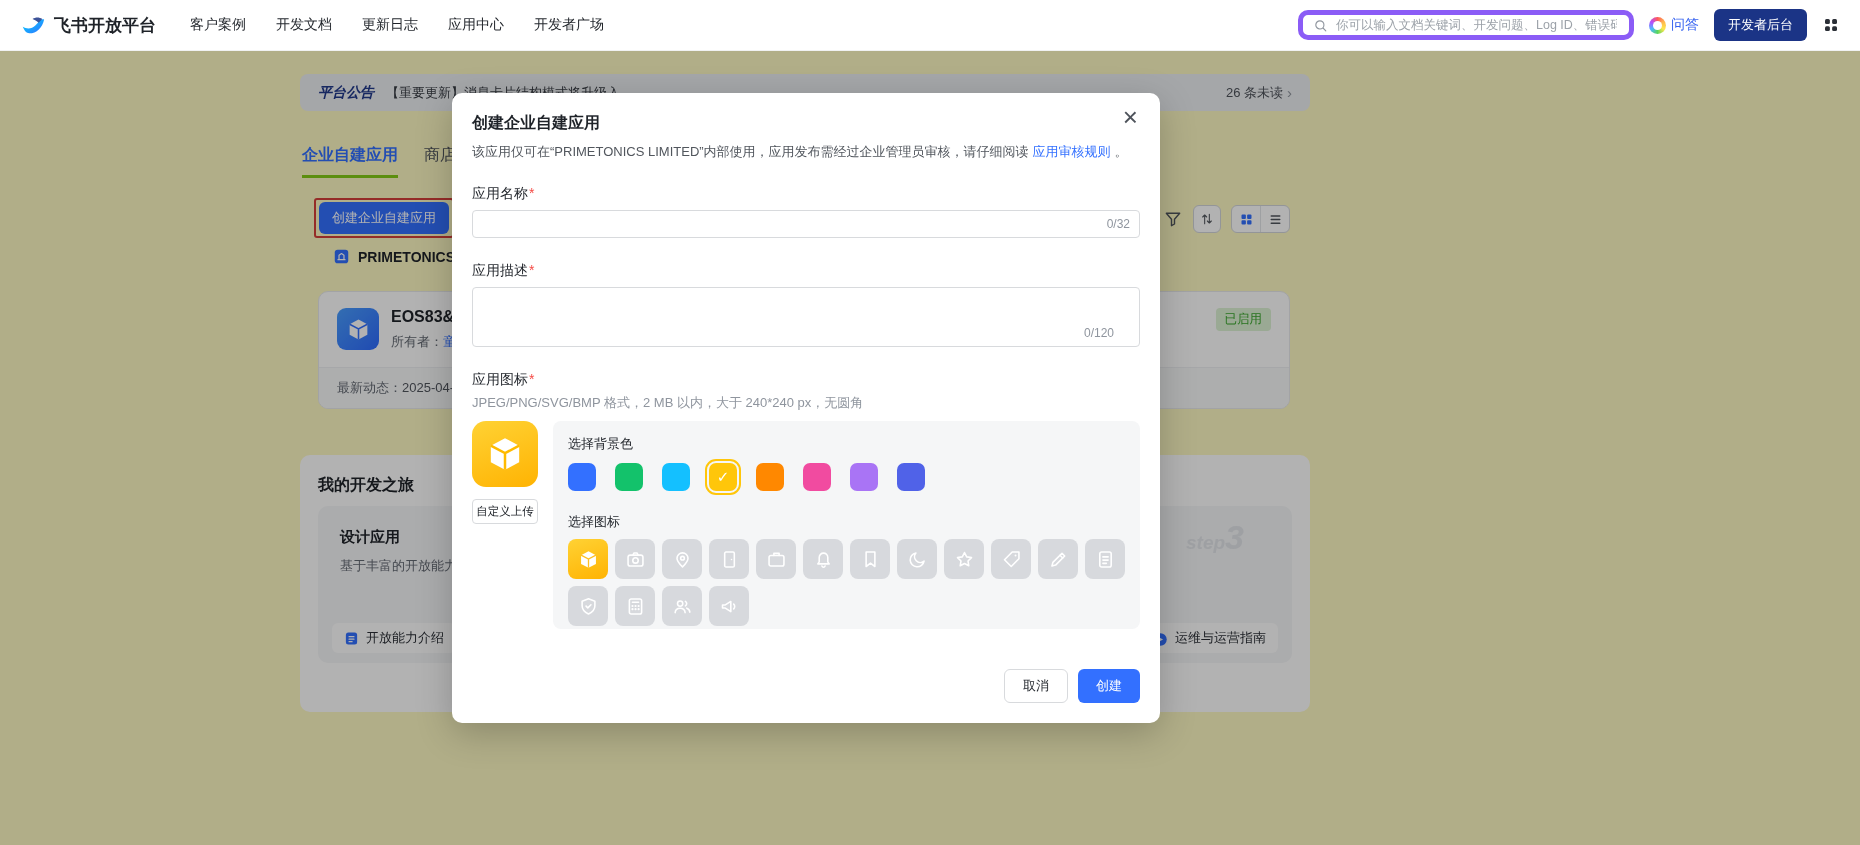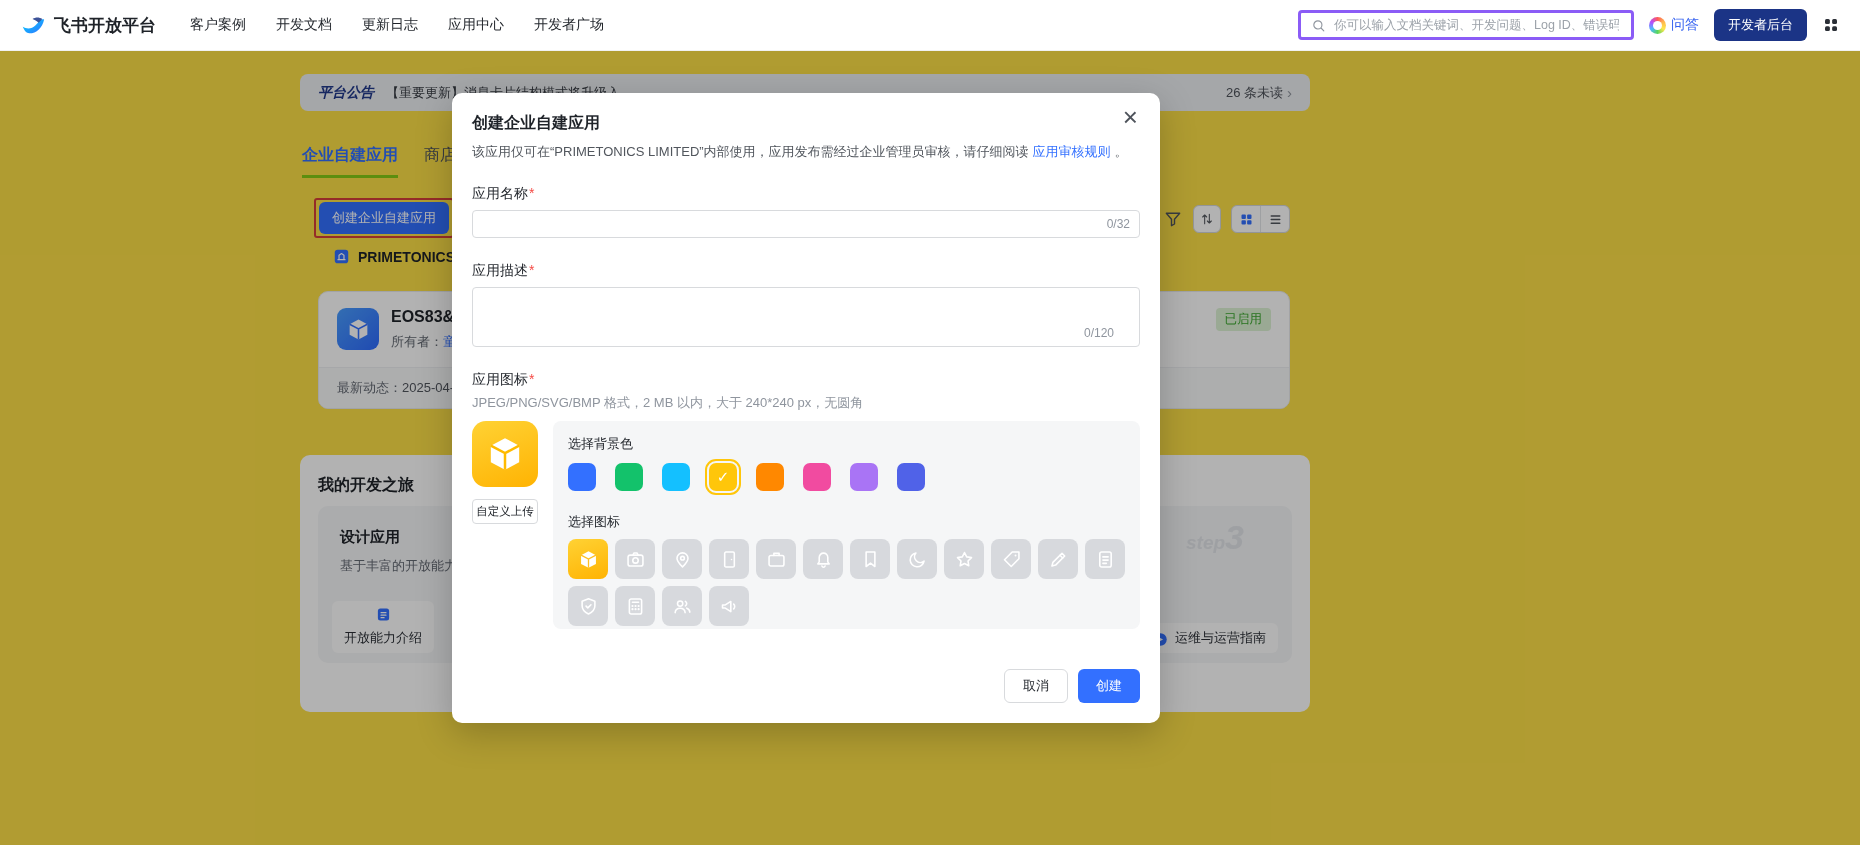--- a/index.html
+++ b/index.html
@@ -1,27 +1,27 @@
 <!DOCTYPE html>
 <html><head>
 <meta charset="utf-8">
 <style>
   html,body{margin:0;padding:0;}
   body{font-family:"Liberation Sans","DejaVu Sans",sans-serif;background:#f4f5f6;}
-  .stage{position:relative;width:1860px;height:845px;overflow:hidden;background:#fde047;}
+  .stage{position:relative;width:1860px;height:845px;overflow:hidden;background:#fef9c3;}
 
   
   .topnav{position:absolute;top:0;left:0;width:100%;height:51px;background:#fff;display:flex;align-items:center;padding:0 20px;box-sizing:border-box;z-index:10;border-bottom:1px solid #f0f1f2;}
   .brand{display:flex;align-items:center;gap:8px;cursor:pointer;}
   .brand svg{width:26px;height:26px;}
   .brand-name{font-size:17px;font-weight:700;color:#1f2329;}
   .nav-links{display:flex;gap:30px;margin-left:34px;}
   .nav-link{font-size:14px;color:#1f2329;cursor:pointer;white-space:nowrap;}
   .nav-right{margin-left:auto;display:flex;align-items:center;gap:15px;}
-  .search-box{width:336px;height:30px;border:3px solid #8b5cf6;border-radius:4px;display:flex;align-items:center;gap:6px;padding:0 10px;background:#fff;box-sizing:border-box;}
+  .search-box{width:336px;height:30px;border:5px solid #8b5cf6;border-radius:10px;display:flex;align-items:center;gap:6px;padding:0 10px;background:#fff;box-sizing:border-box;}
   .search-box svg{width:15px;height:15px;flex:none;}
   .search-box input{border:none;outline:none;flex:1;font-size:12.5px;color:#1f2329;background:transparent;font-family:inherit;}
   .search-box input::placeholder{color:#9ca2a9;}
   .qa{display:flex;align-items:center;gap:5px;cursor:pointer;}
   .qa-icon{width:17px;height:17px;border-radius:50%;background:conic-gradient(#ff5b5b,#ffb84d,#ffe74d,#59d65c,#4db8ff,#b44dff,#ff5b5b);position:relative;}
   .qa-icon::after{content:"";position:absolute;inset:4px;background:#fff;border-radius:50%;}
   .qa-label{font-size:14px;color:#3864f0;font-weight:500;}
   .console-btn{background:#1b3486;color:#fff;font-size:13px;padding:7px 14px;border-radius:6px;border:none;cursor:pointer;font-family:inherit;white-space:nowrap;}
   .apps-icon{width:18px;height:18px;cursor:pointer;}
 
@@ -66,21 +66,21 @@
   .app-card-foot{border-top:1px solid #eef0f2;background:#f8f9fa;padding:11px 18px;font-size:13px;color:#646a73;}
   .app-card-foot .val{color:#51565d;}
 
   .journey{position:absolute;top:404px;left:0;width:1010px;height:257px;background:#fff;border-radius:10px;box-sizing:border-box;padding:20px 18px;}
   .journey-title{font-size:16px;font-weight:700;color:#1f2329;}
   .journey-card{margin-top:10px;height:113px;background:#f5f6f8;border-radius:10px;position:relative;padding:22px 22px;box-sizing:content-box;}
   .jc-title{font-size:15px;font-weight:600;color:#1f2329;}
   .jc-desc{margin-top:10px;font-size:13px;color:#646a73;}
   .link-box{position:absolute;bottom:10px;background:#fff;border-radius:6px;padding:6px 12px;display:flex;align-items:center;gap:7px;font-size:13px;color:#2b2f36;cursor:pointer;}
   .link-box svg{width:15px;height:15px;flex:none;}
-  .link-box.left{left:14px;flex-direction:column;}
+  .link-box.left{left:14px;}
   .link-box.right{right:14px;align-items:flex-end;}
   .step-mark{position:absolute;right:48px;top:12px;color:#e3e6ea;font-style:italic;font-weight:700;}
   .step-mark .w{font-size:19px;}
   .step-mark .n{font-size:34px;}
 
   
   .mask{position:absolute;left:0;top:51px;right:0;bottom:0;background:rgba(0,0,0,0.3);z-index:20;}
 
   
   .modal{position:absolute;left:452px;top:93px;width:708px;background:#fff;border-radius:10px;box-shadow:0 10px 36px rgba(0,0,0,.22);z-index:30;box-sizing:border-box;padding:20px;}

